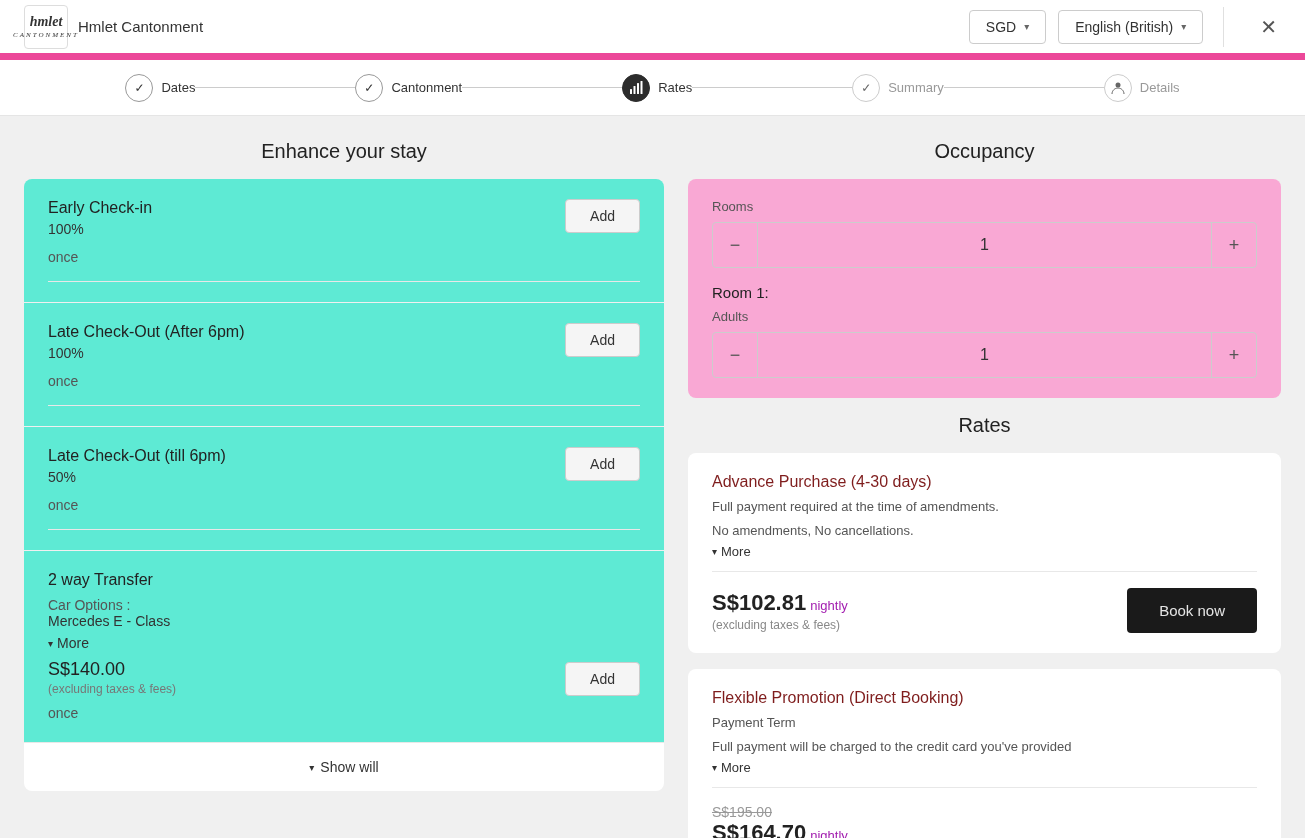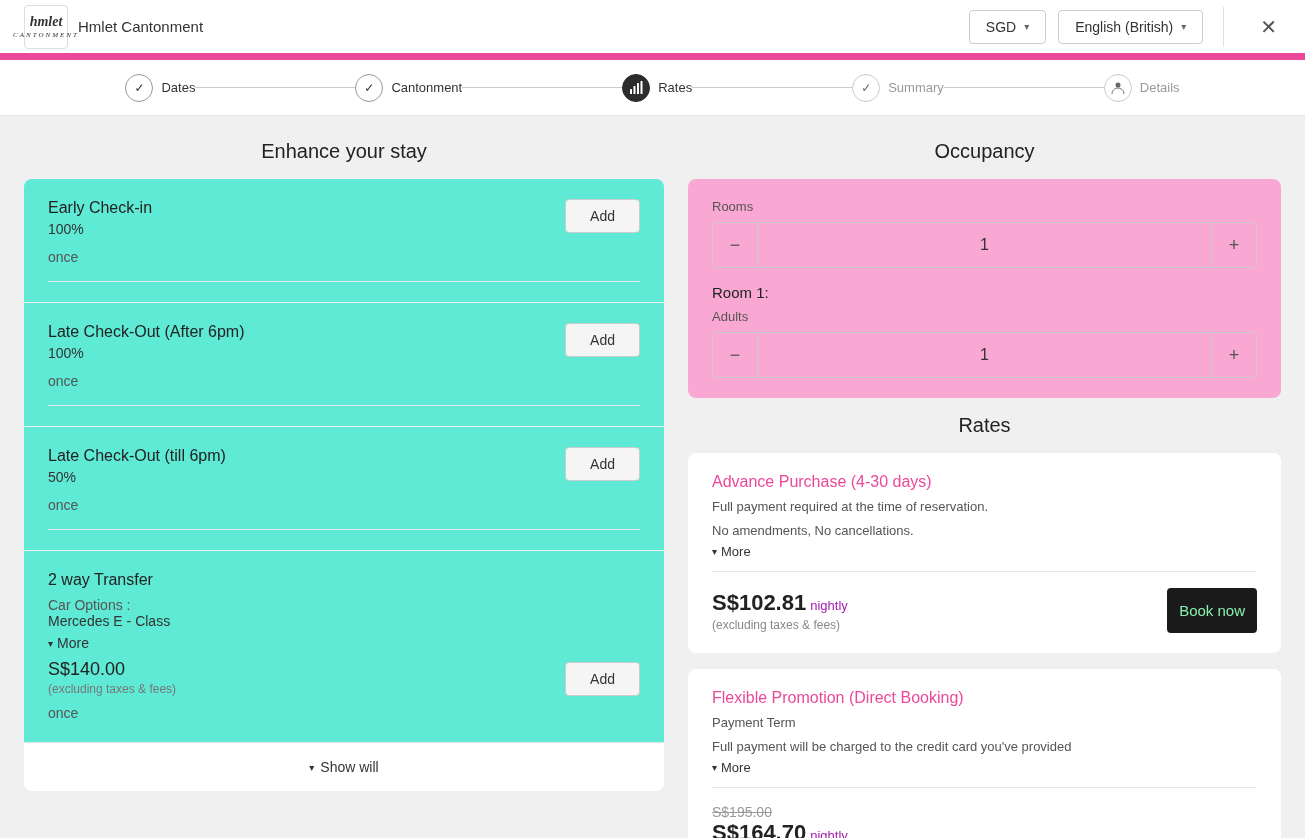--- a/index.html
+++ b/index.html
@@ -319,21 +319,21 @@
       margin-bottom: 0;
     }
     .rate-card {
       background: #fff;
       border-radius: 8px;
       padding: 20px 24px;
     }
     .rate-name {
       font-size: 16px;
       font-weight: 500;
-      color: #ec4899;
+      color: #7f1d1d;
       margin-bottom: 6px;
     }
     .rate-desc {
       font-size: 13px;
       color: #555;
       line-height: 1.5;
       margin-bottom: 4px;
     }
     .rate-more-row {
       display: flex;
@@ -366,24 +366,24 @@
       font-weight: 400;
       color: #a21caf;
     }
     .rate-excl {
       font-size: 12px;
       color: #888;
       margin-top: 2px;
     }
     .book-btn {
       background: #1a1a1a;
-      color: #86efac;
+      color: #e5e5e5;
       border: none;
       border-radius: 4px;
-      padding: 14px 12px;
+      padding: 14px 32px;
       font-size: 15px;
       cursor: pointer;
       white-space: nowrap;
     }
     .rate-divider {
       height: 1px;
       background: #e8e8e8;
       margin: 0 0 16px 0;
     }
     .rate-original-price {
@@ -559,21 +559,21 @@
         <button class="counter-btn">−</button>
         <div class="counter-value">1</div>
         <button class="counter-btn">+</button>
       </div>
     </div>
 
     <h2 class="rates-title">Rates</h2>
 
     <div class="rate-card">
       <div class="rate-name">Advance Purchase (4-30 days)</div>
-      <div class="rate-desc">Full payment required at the time of reservation.</div>
+      <div class="rate-desc">Full payment required at the time of amendments.</div>
       <div class="rate-desc">No amendments, No cancellations.</div>
       <div class="rate-more-row">
         <span class="chevron-down">▾</span>
         <span>More</span>
       </div>
       <div class="rate-divider"></div>
       <div class="rate-price-row">
         <div class="rate-price">
           <div class="rate-amount">
             <span>S$102.81</span>

